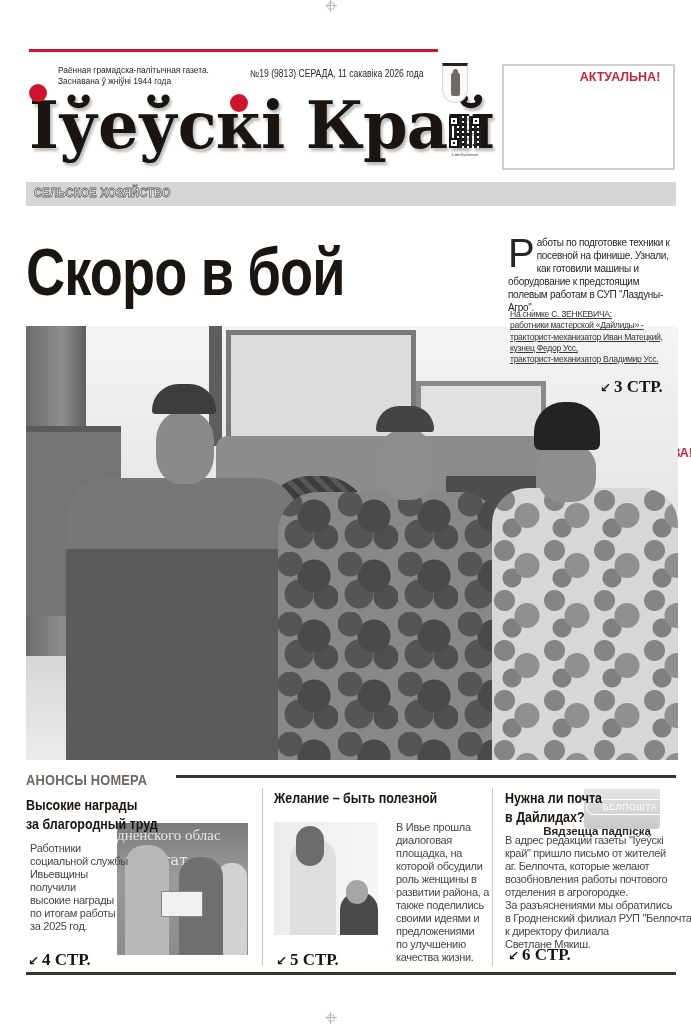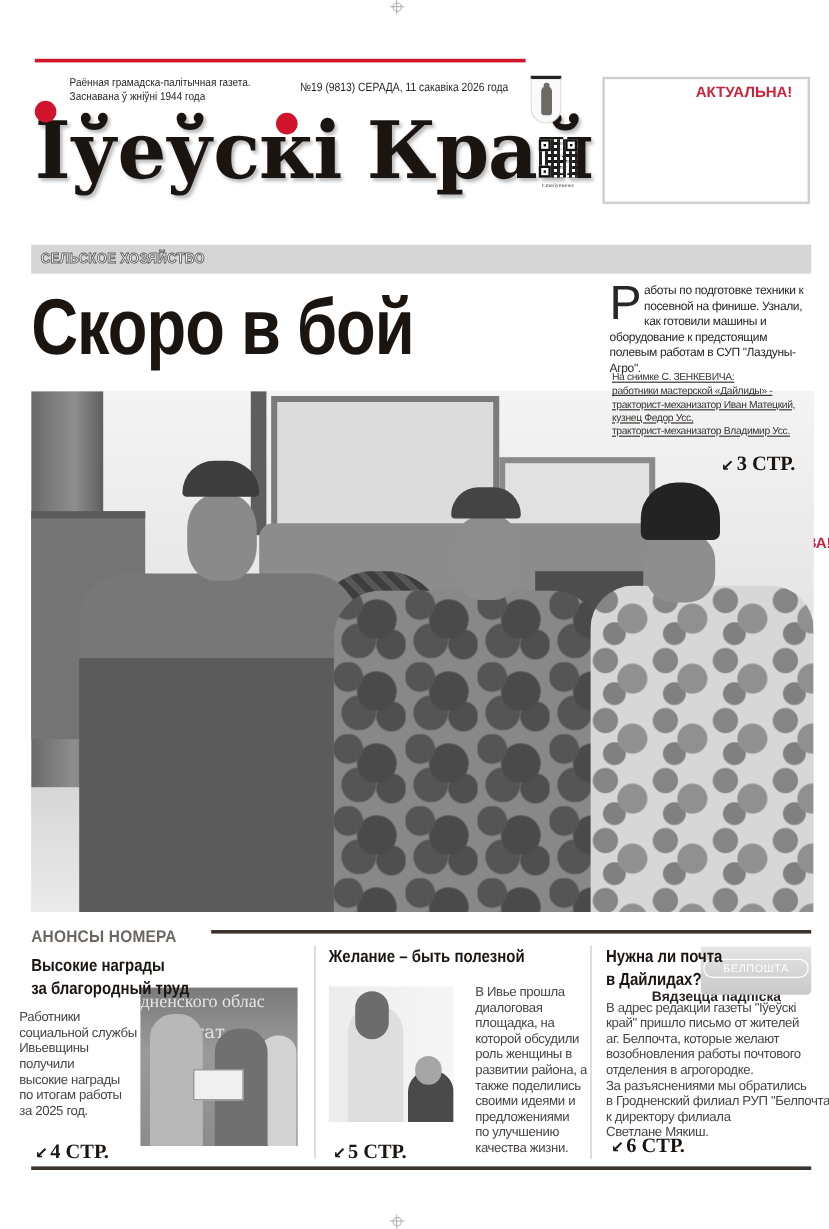--- a/index.html
+++ b/index.html
@@ -36,21 +36,21 @@
   .qr .corner { position: absolute; width: 10px; height: 10px; border: 2px solid #111; background: #fff; }
   .qr .corner::after { content: ""; position: absolute; left: 2px; top: 2px; width: 2px; height: 2px; background: #111; }
   .qr .c1 { left: 0; top: 0; } .qr .c2 { right: 0; top: 0; } .qr .c3 { left: 0; bottom: 0; }
   .qr .url { display: block; font-family: "DejaVu Serif", serif; font-size: 4px; text-align: center; margin-top: 4px; color: #444; }
 
   .promo { position: absolute; left: 502px; top: 64px; width: 173px; height: 106px; border: 2px solid #cfcfcf; background: #fff; text-align: center; padding-top: 4px; }
   .promo .p1 { font-weight: bold; font-size: 12.5px; line-height: 15px; color: #c8243a; white-space: nowrap; }
   .promo .p3 { font-weight: bold; font-size: 11.5px; line-height: 14px; color: #2b2623; margin-top: 2px; white-space: nowrap; }
 
   
-  .section-bar { position: absolute; left: 26px; top: 204px; width: 650px; height: 24px; background: #d6d6d6; }
+  .section-bar { position: absolute; left: 26px; top: 182px; width: 650px; height: 24px; background: #d6d6d6; }
   .section-label { position: absolute; left: 8px; top: 4px; font-family: "Liberation Sans Narrow", "Liberation Sans", sans-serif; font-weight: bold; font-size: 12px; color: #fff; letter-spacing: 0.2px; -webkit-text-stroke: 0.8px #5d5d5d; transform: scaleX(0.92); transform-origin: left top; white-space: nowrap; }
 
   .headline { position: absolute; left: 26px; top: 232px; font-family: "Liberation Sans Narrow", "Liberation Sans", sans-serif; font-weight: bold; font-size: 66px; line-height: 80px; color: #1b1511; letter-spacing: -1px; transform: scaleX(0.82); transform-origin: left top; white-space: nowrap; }
 
   .lead { position: absolute; left: 508px; top: 236px; width: 172px; font-size: 10px; line-height: 13px; color: #2a2623; }
   .lead .dropcap { float: left; font-size: 40px; line-height: 34px; margin: 0 2px 0 0; color: #2a2623; font-weight: normal; }
   .lead .txt { text-align: right; letter-spacing: -0.3px; }
   .caption { position: absolute; left: 510px; top: 309px; width: 170px; font-size: 8.6px; line-height: 11.3px; color: #3a3633; letter-spacing: -0.3px; text-decoration: underline; }
   .caption div { white-space: nowrap; }
 
@@ -92,41 +92,41 @@
   .anons-rule { position: absolute; left: 176px; top: 775px; width: 500px; height: 3px; background: #3b332d; }
   .bottom-rule { position: absolute; left: 26px; top: 972px; width: 650px; height: 3px; background: #3b332d; }
   .col-sep { position: absolute; top: 788px; width: 1px; height: 178px; background: #c8c8c8; }
   #sep1 { left: 262px; } #sep2 { left: 492px; }
 
   .a-head { position: absolute; font-weight: bold; font-size: 14.5px; line-height: 19px; color: #1b1511; white-space: nowrap; transform: scaleX(0.86); transform-origin: left top; }
   .a-text { position: absolute; font-size: 11px; line-height: 13px; color: #4a4542; letter-spacing: -0.3px; }
   .a-text div { white-space: nowrap; }
 
   #a1-head { left: 26px; top: 796px; z-index: 2; }
-  #a1-text { left: 16px; top: 842px; width: 94px; }
+  #a1-text { left: 30px; top: 842px; width: 94px; }
   .a1-photo { position: absolute; left: 117px; top: 823px; width: 131px; height: 132px; background: linear-gradient(#7a7a7a, #9a9a9a 40%, #8c8c8c); overflow: hidden; }
   .a1-photo .banner { position: absolute; left: 0; top: 4px; width: 100%; font-family: Liberation Serif, serif; font-size: 15px; color: #e6e6e6; white-space: nowrap; }
   .a1-photo .banner2 { position: absolute; left: 8px; top: 28px; font-family: "DejaVu Serif", serif; font-size: 15px; color: #e6e6e6; }
   .a1-photo .w1 { position: absolute; left: 8px; top: 22px; width: 44px; height: 110px; background: #b8b8b8; border-radius: 20px 20px 0 0; }
   .a1-photo .w2 { position: absolute; left: 62px; top: 34px; width: 44px; height: 98px; background: #707070; border-radius: 20px 20px 0 0; }
   .a1-photo .w3 { position: absolute; left: 100px; top: 40px; width: 30px; height: 92px; background: #d2d2d2; border-radius: 14px 14px 0 0; }
   .a1-photo .cert { position: absolute; left: 44px; top: 68px; width: 42px; height: 26px; background: #f0f0f0; border: 1px solid #888; }
   #ref-a1 { position: absolute; left: 28px; top: 950px; }
 
   #a2-head { left: 274px; top: 789px; }
   .a2-photo { position: absolute; left: 274px; top: 822px; width: 104px; height: 113px; background: linear-gradient(90deg, #ececec, #f6f6f6); overflow: hidden; }
   .a2-photo .w1 { position: absolute; left: 16px; top: 16px; width: 46px; height: 100px; background: #dedede; border-radius: 22px 22px 0 0; }
   .a2-photo .h1 { position: absolute; left: 22px; top: 4px; width: 28px; height: 40px; background: #6c6c6c; border-radius: 14px; }
   .a2-photo .w2 { position: absolute; left: 66px; top: 70px; width: 38px; height: 50px; background: #4a4a4a; border-radius: 18px 18px 0 0; }
   .a2-photo .h2 { position: absolute; left: 72px; top: 58px; width: 22px; height: 24px; background: #a6a6a6; border-radius: 12px; }
   #a2-text { left: 396px; top: 821px; width: 96px; }
   #ref-a2 { position: absolute; left: 276px; top: 950px; }
 
   #a3-head { left: 505px; top: 789px; z-index: 2; }
-  .a3-photo { position: absolute; left: 584px; top: 789px; width: 92px; height: 40px; background: linear-gradient(#e4e4e4, #c9c9c9); border-radius: 0 0 4px 4px; overflow: hidden; }
+  .a3-photo { position: absolute; left: 584px; top: 789px; width: 76px; height: 40px; background: linear-gradient(#e4e4e4, #c9c9c9); border-radius: 0 0 4px 4px; overflow: hidden; }
   .a3-photo .sign { position: absolute; left: 2px; top: 10px; width: 88px; height: 16px; border: 1px solid #fff; border-radius: 8px; color: #fff; font-size: 9px; line-height: 14px; text-align: center; letter-spacing: 0.5px; white-space: nowrap; }
   #a3-text { left: 505px; top: 834px; width: 172px; }
   #ref-a3 { position: absolute; left: 508px; top: 945px; }
 </style>
 </head>
 <body>
 
 <div class="crop-mark" id="crop-top">
     <span></span>
   </div>

